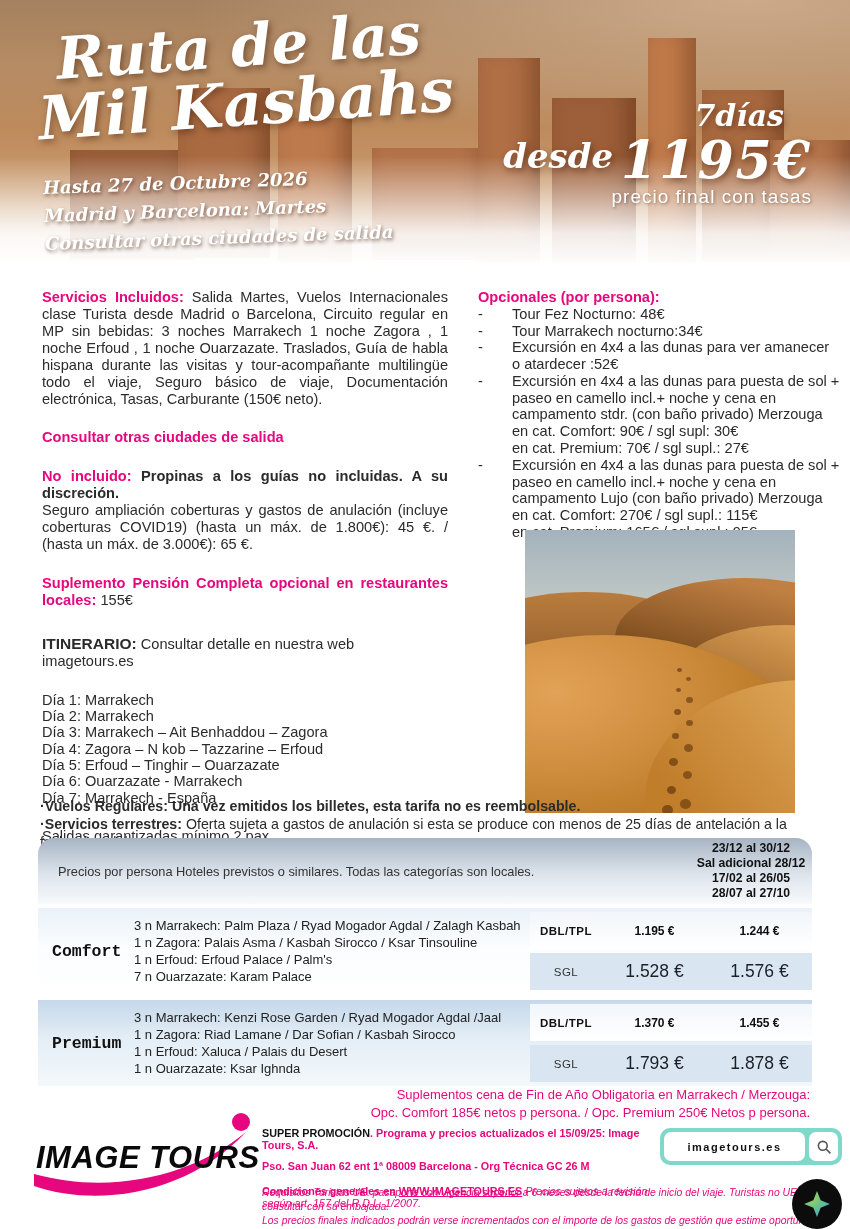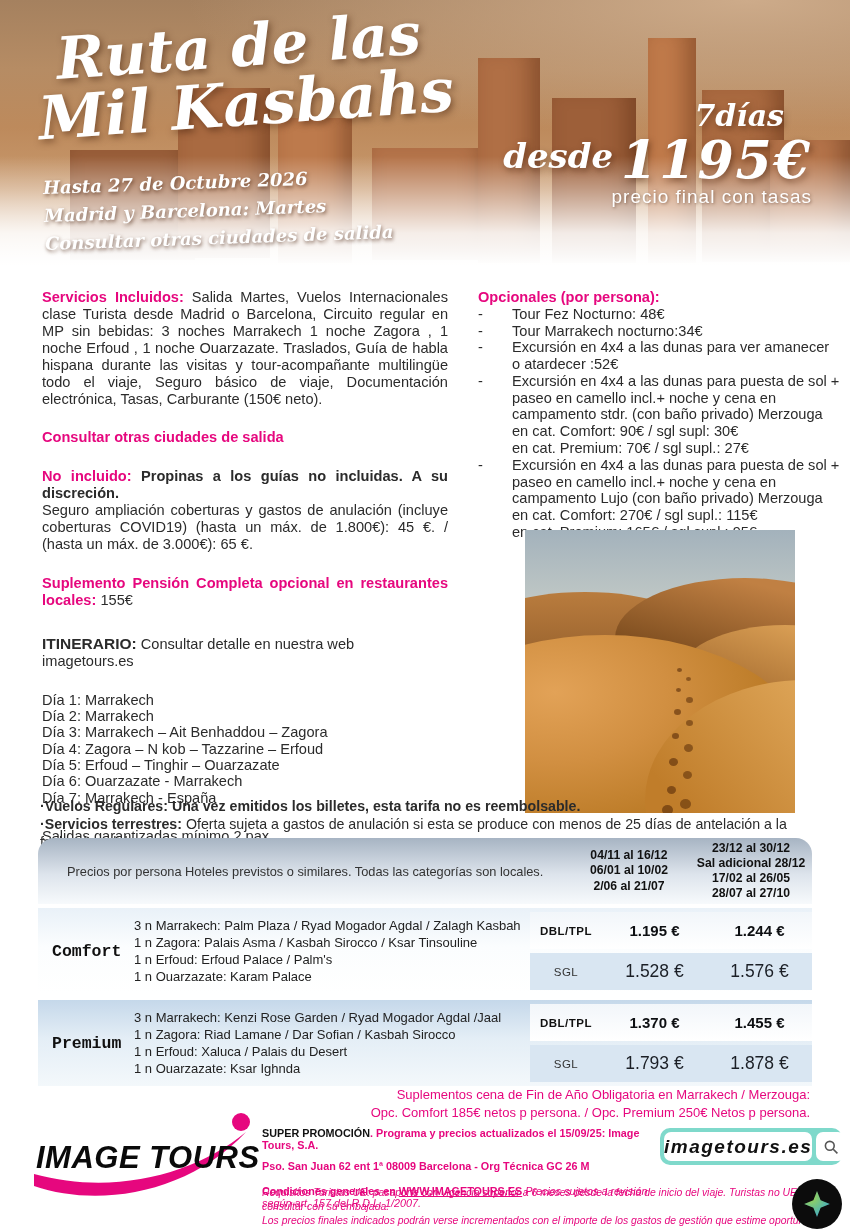--- a/index.html
+++ b/index.html
@@ -58,54 +58,54 @@
       -2px 42px 0 1px rgba(88,44,8,.6), 10px 53px 0 1px rgba(88,44,8,.55), -4px 66px 0 1px rgba(88,44,8,.6),
       9px 78px 0 2px rgba(88,44,8,.55), -6px 92px 0 2px rgba(88,44,8,.6), 8px 105px 0 2px rgba(88,44,8,.55),
       -8px 120px 0 2px rgba(88,44,8,.6), 6px 134px 0 3px rgba(88,44,8,.55), -12px 140px 0 3px rgba(88,44,8,.6);
   }
   
   .notes { position:absolute; left:40px; top:798px; width:780px; font-size:14.2px; line-height:1.25; }
   
   .ptable { position:absolute; left:38px; top:838px; width:774px; font-size:13px; }
   .pt-head { display:flex; align-items:center; height:66px; border-radius:16px 16px 0 0;
     background:linear-gradient(180deg, #a7b4c3 0%, #dde4ec 55%, #f7fafc 100%); margin-bottom:4px; }
-  .pt-head-text { flex:1; padding-left:20px; font-size:12.8px; color:#333;margin-left:9px; }
+  .pt-head-text { flex:1; padding-left:20px; font-size:12.8px; color:#333; }
   .pt-datecol { width:122px; flex:none; text-align:center; font-weight:bold; font-size:12.2px; line-height:1.25; color:#111; }
   .pt-row { display:flex; align-items:stretch; margin-bottom:6px; }
   .pt-row.comfort { background:linear-gradient(180deg, #e9f1f8 0%, #fbfdfe 45%, #ffffff 100%); }
   .pt-row.premium { background:linear-gradient(180deg, #c5d8ea 0%, #e4eef6 45%, #f3f8fb 100%); }
   .pt-cat { width:96px; flex:none; display:flex; align-items:center; padding-left:14px;
     font-weight:bold; font-size:16.5px; color:#111;font-family:Liberation Mono, monospace; }
   .pt-hotels { flex:1; display:flex; flex-direction:column; justify-content:center; gap:2px;
     font-size:13px; color:#222; padding:10px 6px 10px 0; }
   .pt-prices { width:282px; flex:none; display:flex; flex-direction:column; justify-content:center; gap:4px; padding:4px 0; }
   .pt-band { display:flex; align-items:center; height:37px; }
   .pt-band.dbl { background:linear-gradient(180deg,#f2f6fa,#ffffff); }
   .pt-band.sgl { background:#d9e6f2; }
   .pt-occ { width:72px; flex:none; text-align:center; font-size:11.5px; color:#333; letter-spacing:.5px; }
   .pt-occ.b { font-weight:bold; color:#111; }
   .pt-val { width:105px; flex:none; text-align:center; font-size:17.5px; color:#1b1f26; }
-  .pt-val.b { font-weight:bold; font-size:15px; color:#0d0f12; }
+  .pt-val.b { font-weight:bold; font-size:12px; color:#0d0f12; }
   
   .supnote { position:absolute; right:40px; top:1086px; width:560px; text-align:right;
     font-size:13px; line-height:1.35; color:#e6077e; }
   
   .logo { position:absolute; left:28px; top:1112px; width:234px; height:102px; }
   .logo-text { position:absolute; left:8px; top:28px; font-style:italic; font-weight:bold;
     font-size:31px; letter-spacing:.5px; color:#0a0a0a; white-space:nowrap; }
   .logo svg { position:absolute; left:0; top:0; }
   .fcenter { position:absolute; left:262px; top:1128px; width:400px; font-size:10.8px; line-height:1.1; }
   .fline { margin-bottom:9px; }
   .fsmall { position:absolute; left:262px; top:1186px; width:555px; font-size:10.4px; line-height:1.35;
     font-style:italic; color:#e6077e; }
   .flink { text-decoration:underline; cursor:pointer; }
   .searchbox { position:absolute; left:660px; top:1128px; width:182px; height:37px; background:#7fd9cb;
     border-radius:10px; display:flex; align-items:center; gap:4px; padding:4px; cursor:pointer; }
   .search-pill { flex:1; height:29px; background:#fff; border-radius:7px; display:flex; align-items:center;
-    justify-content:center; font-weight:bold; font-size:19px; letter-spacing:1.5px; color:#111;font-style:italic; }
+    justify-content:center; font-weight:bold; font-size:11px; letter-spacing:1.5px; color:#111; }
   .search-sq { width:29px; height:29px; flex:none; background:#fff; border-radius:7px;
     display:flex; align-items:center; justify-content:center; }
   .chat { position:absolute; right:8px; bottom:0; width:50px; height:50px; border-radius:50%;
     background:#0c0c0c; cursor:pointer; display:flex; align-items:center; justify-content:center; }
   .chat-star { width:28px; height:28px; background:radial-gradient(circle at 28% 25%, #9fd44f 0%, #57b8a8 55%, #3b8fd4 100%);
     clip-path:polygon(50% 4%, 63% 37%, 96% 50%, 63% 63%, 50% 96%, 37% 63%, 4% 50%, 37% 37%); }
 </style>
 </head>
 <body>
 
@@ -231,39 +231,34 @@
     <div>
       <span class="bold">·Servicios terrestres:</span>
       <span>Oferta sujeta a gastos de anulación si esta se produce con menos de 25 días de antelación a la fecha de  salida.</span>
     </div>
   </div>
 
   <div class="ptable">
     <div class="pt-head">
       <div class="pt-head-text">Precios por persona Hoteles previstos o similares. Todas las categorías son locales.</div>
       <div class="pt-datecol">
-        <div>04/11 al 16/12</div>
-        <div>06/01 al 10/02</div>
-        <div>2/06 al 21/07</div>
-      </div>
-      <div class="pt-datecol">
         <div>23/12 al 30/12</div>
         <div>Sal adicional 28/12</div>
         <div>17/02 al 26/05</div>
         <div>28/07 al 27/10</div>
       </div>
     </div>
 
     <div class="pt-row comfort">
       <div class="pt-cat">Comfort</div>
       <div class="pt-hotels">
         <div>3 n Marrakech: Palm Plaza / Ryad Mogador Agdal / Zalagh Kasbah</div>
         <div>1 n Zagora: Palais Asma / Kasbah Sirocco / Ksar Tinsouline</div>
         <div>1 n Erfoud: Erfoud Palace / Palm's</div>
-        <div>1 n Ouarzazate: Karam Palace</div>
+        <div>7 n Ouarzazate: Karam Palace</div>
       </div>
       <div class="pt-prices">
         <div class="pt-band dbl">
           <span class="pt-occ b">DBL/TPL</span>
           <span class="pt-val b">1.195 €</span>
           <span class="pt-val b">1.244 €</span>
         </div>
         <div class="pt-band sgl">
           <span class="pt-occ">SGL</span>
           <span class="pt-val">1.528 €</span>

